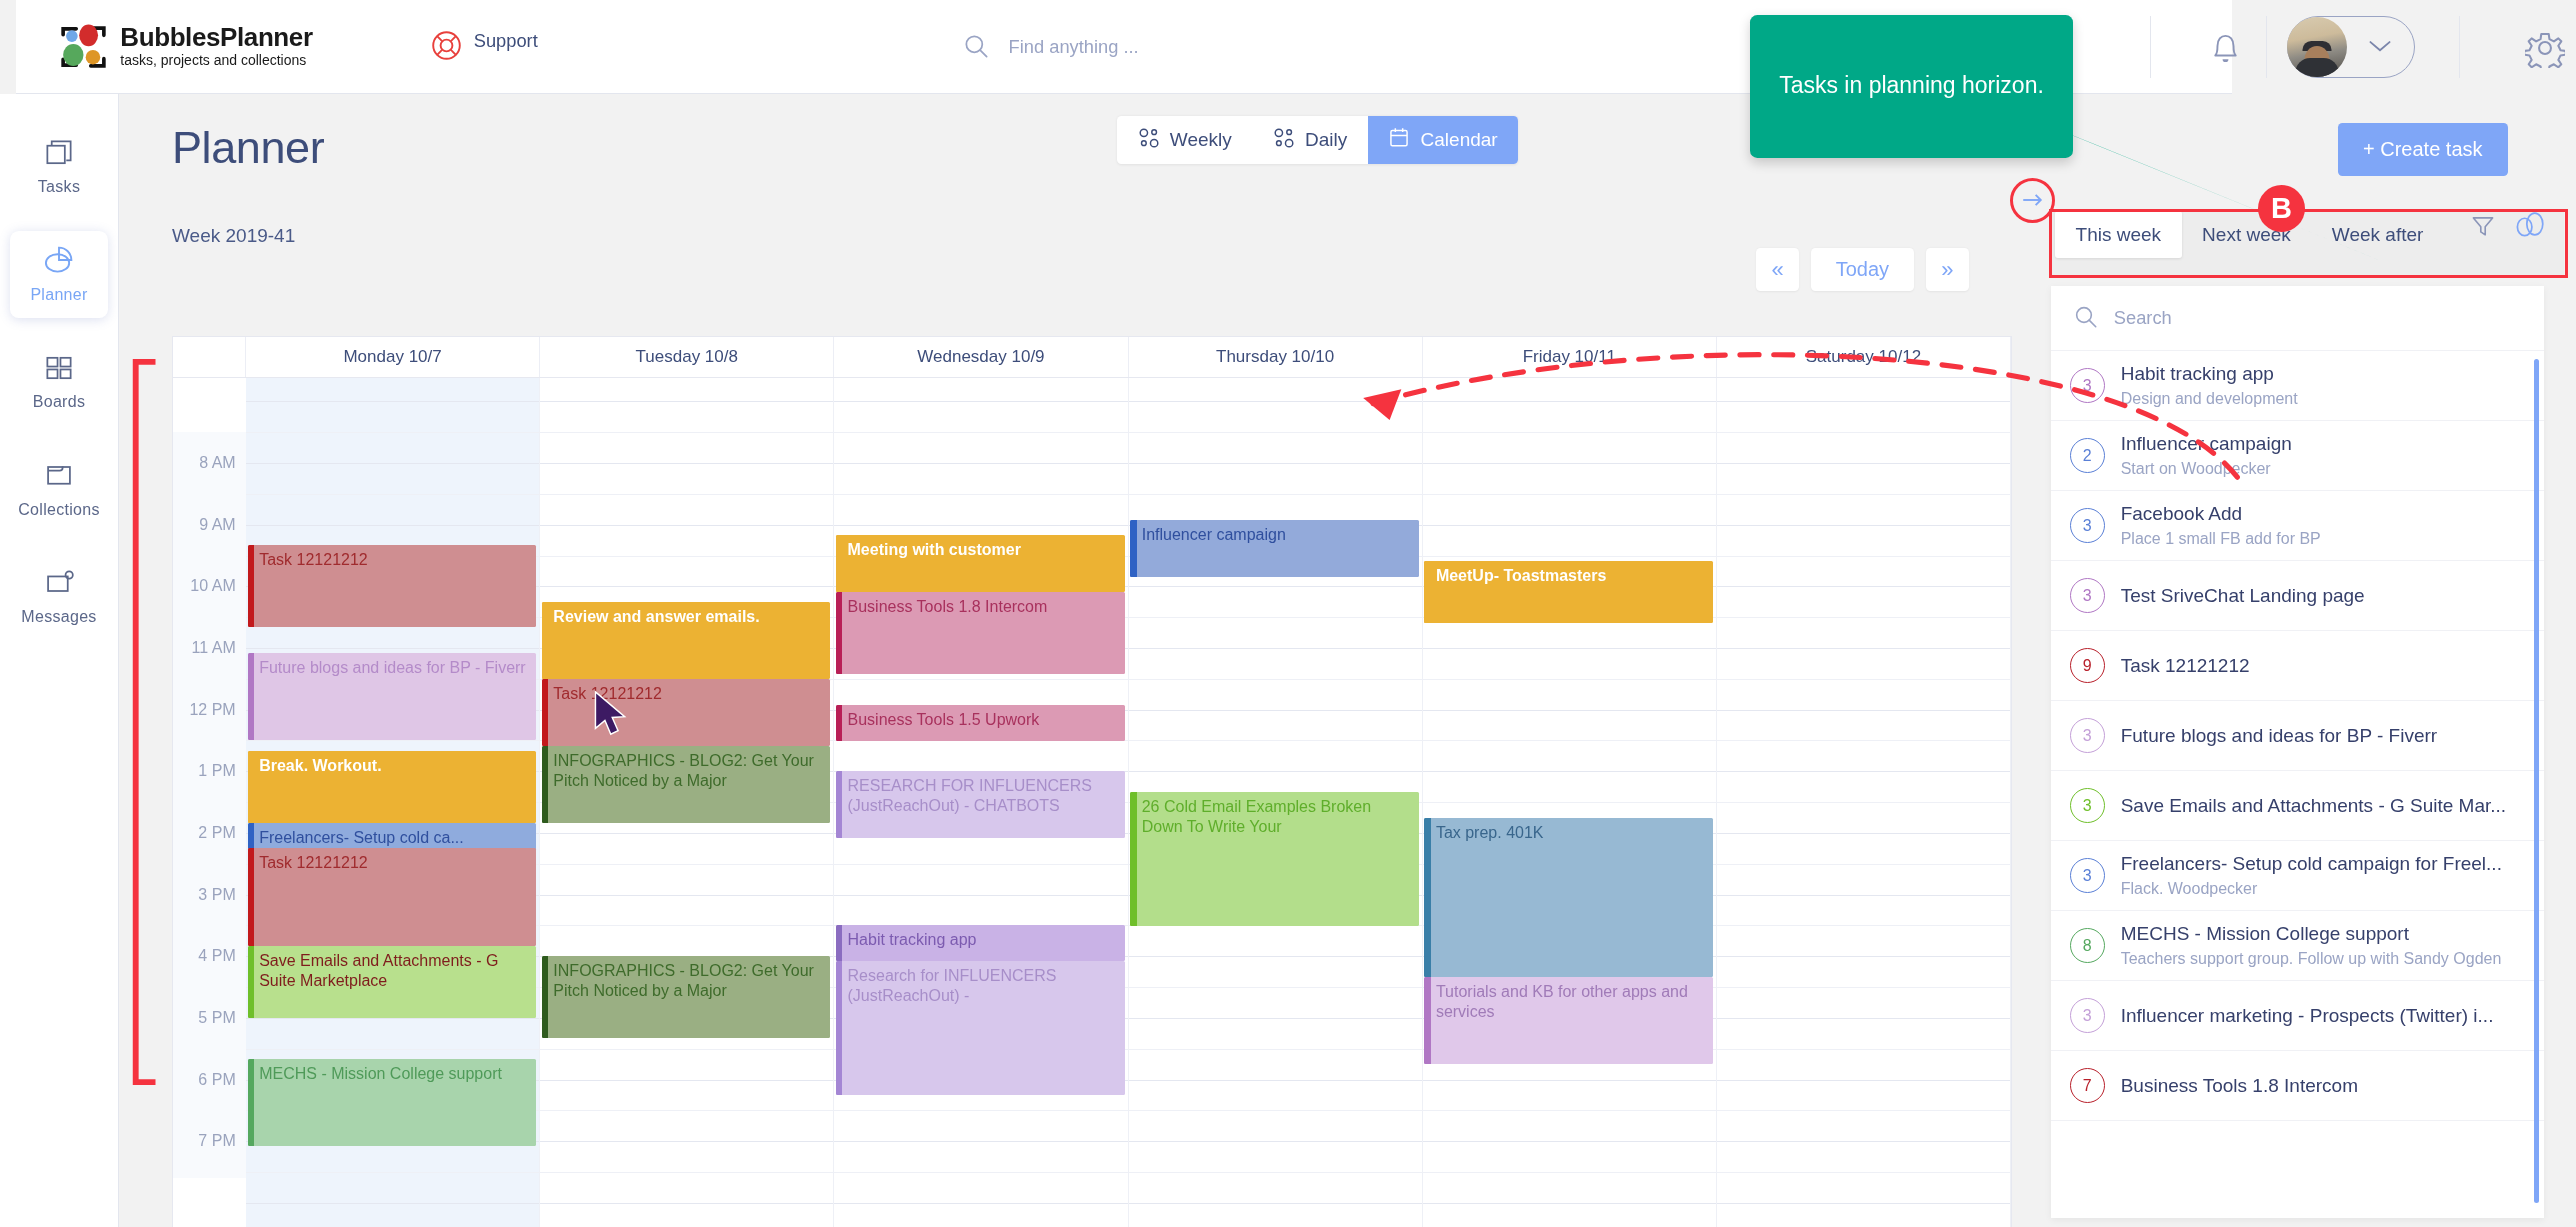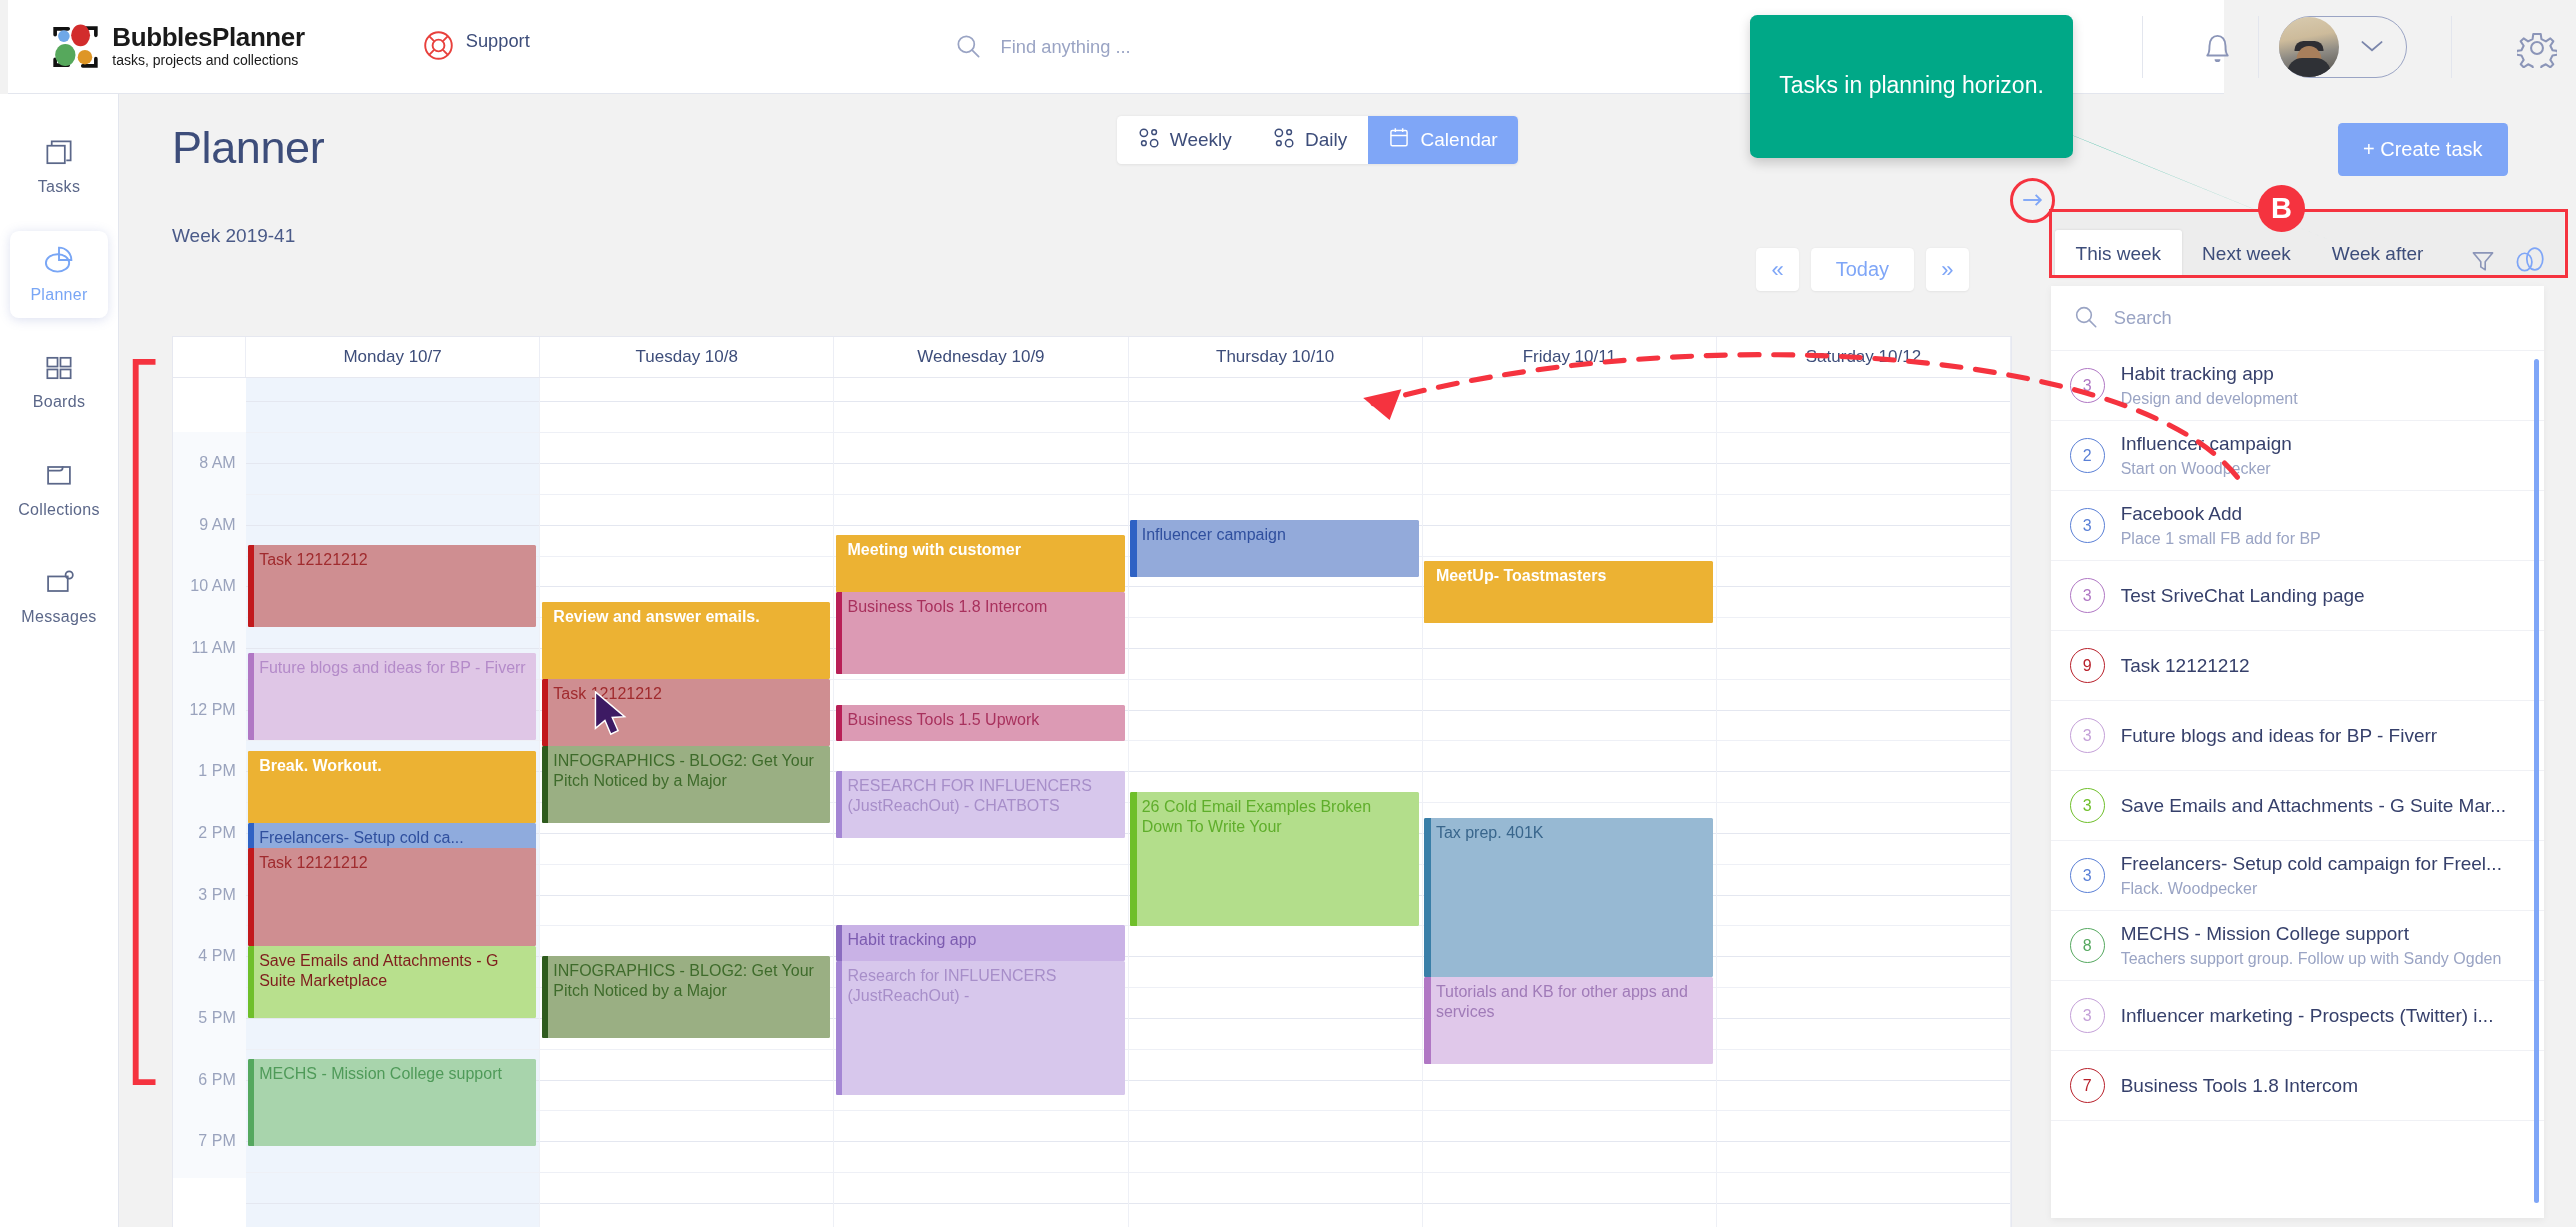--- a/index.html
+++ b/index.html
@@ -6,21 +6,21 @@
   html,body { width:2576px; height:1227px; overflow:hidden; }
   body {
     font-family: "Liberation Sans", sans-serif;
     background:#f2f2f2;
     color:#3d4d7a;
     position:relative;
   }
 
   
   .topbar {
-    position:absolute; left:8px; top:0; width:2216px; height:94px;
+    position:absolute; left:16px; top:0; width:2216px; height:94px;
     background:#ffffff; border-bottom:0.7px solid #e3e6ee;
     display:flex; align-items:center;
   }
   .logo-wrap { display:flex; align-items:center; margin-left:41px; width:308px; }
   .logo-mark { width:53px; height:48px; position:relative; flex:0 0 auto; }
   .logo-text { margin-left:10.3px; }
   .logo-title { font-size:26px; font-weight:bold; color:#1a1a1a; letter-spacing:-0.4px; line-height:1.05; }
   .logo-sub { font-size:14px; color:#1a1a1a; line-height:1.2; margin-top:0.7px;}
   .support { display:flex; align-items:flex-start; margin-left:66px; gap:11.7px; }
   .support-label { font-size:18.3px; color:#3d4d7a; }
@@ -96,21 +96,21 @@
 
   .ev { position:absolute; left:1.5px; right:2.9px; border-radius:1.5px; overflow:hidden;
         font-size:16px; line-height:1.22; padding:5.1px 7.3px 2.9px 11.7px; }
   .ev .bar { position:absolute; left:0; top:0; bottom:0; width:6.6px; }
   .ev .t { display:block; }
 
   
   .rpanel { position:absolute; left:2039px; top:94px; width:537px; height:1133px; background:#f2f2f2; }
   .rtabs {
     position:absolute; left:11.7px; top:117px; width:513px; height:66px;
-    background:#ededed; display:flex; align-items:flex-end; padding-left:4.4px; gap:0;
+    background:#ededed; display:flex; align-items:flex-start; padding-left:4.4px; gap:0;
   }
   .rtab { padding:0 20.5px; height:47px; display:flex; align-items:center; font-size:19px; color:#3d4d7a; border-radius:2.9px;}
   .rtab.active { background:#fff; box-shadow:0 0.7px 2.9px rgba(0,0,0,.10); }
   .rtools { margin-left:auto; display:flex; align-items:center; gap:16px; padding-right:19px; }
 
   .rlist { position:absolute; left:11.7px; top:192px; width:493px; height:932px; background:#fff;
            box-shadow:0 1.5px 7.3px rgba(0,0,0,.06); overflow:hidden; }
   .rsearch { height:65px; display:flex; align-items:center; gap:14.7px; padding:0 22px; border-bottom:0.7px solid #f0f1f5;}
   .rsearch-ph { font-size:18.3px; color:#9aa4c4; }
   .titem { display:flex; align-items:center; gap:16px; padding:11.7px 17.6px 11.7px 19px; border-bottom:0.7px solid #f0f1f5; min-height:70px;}

